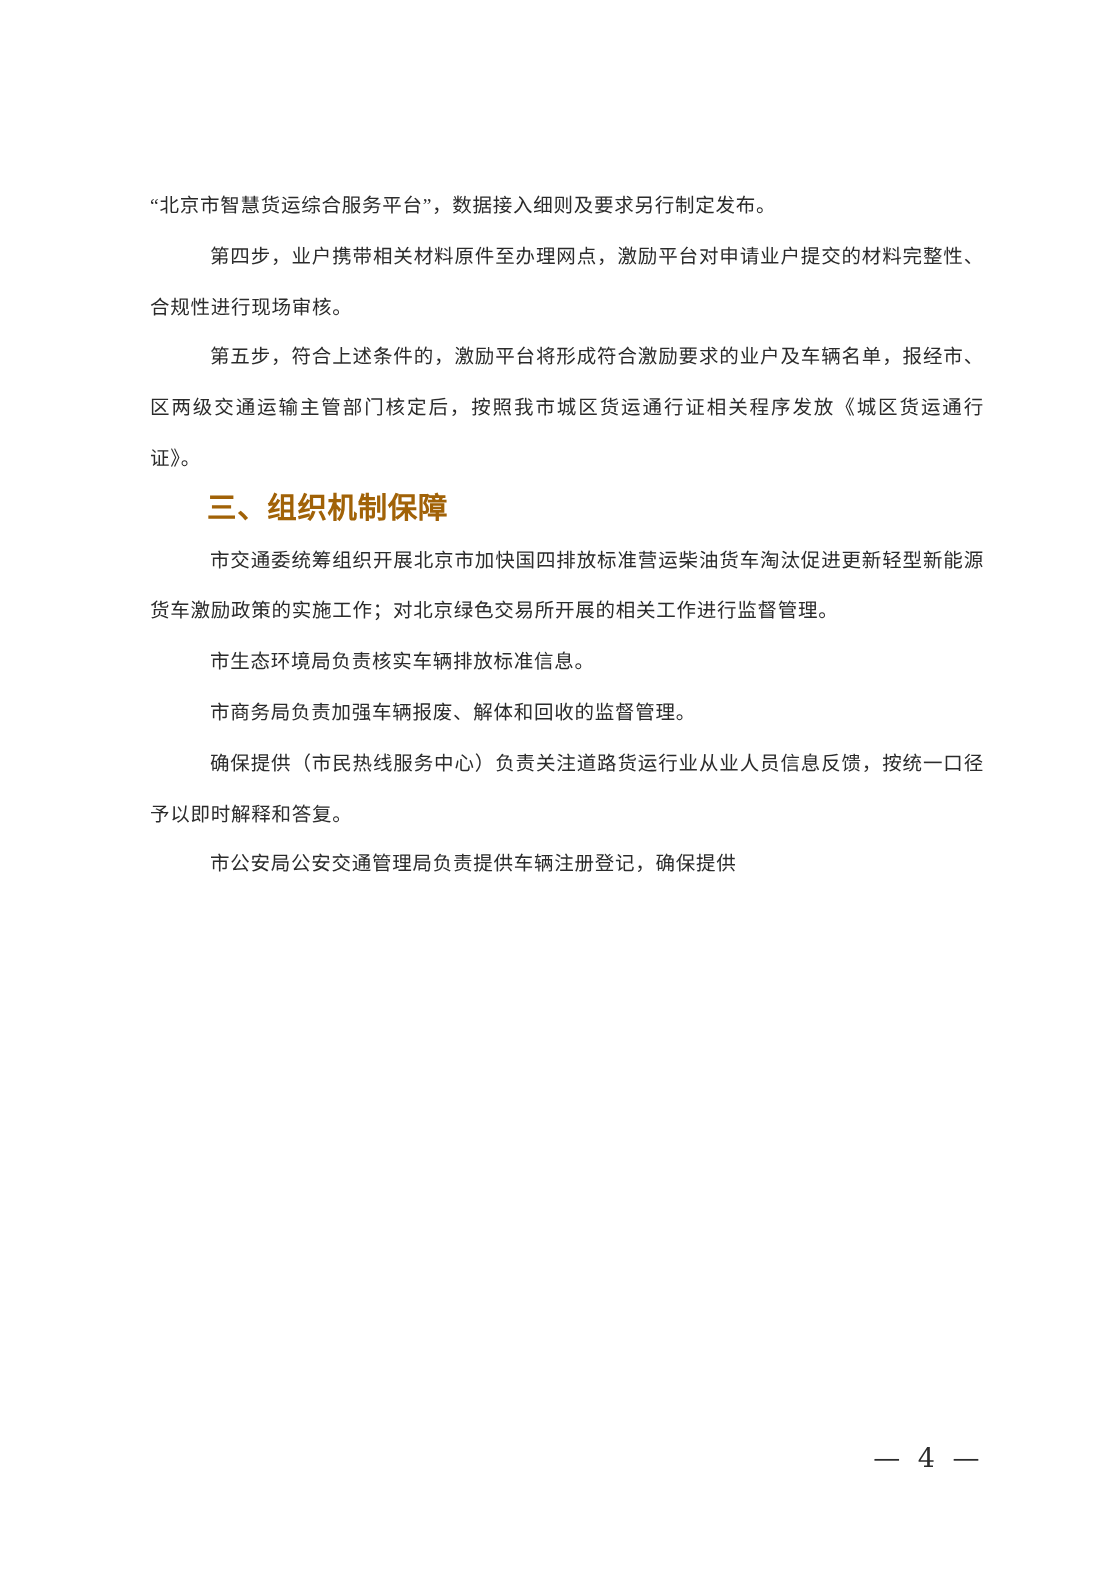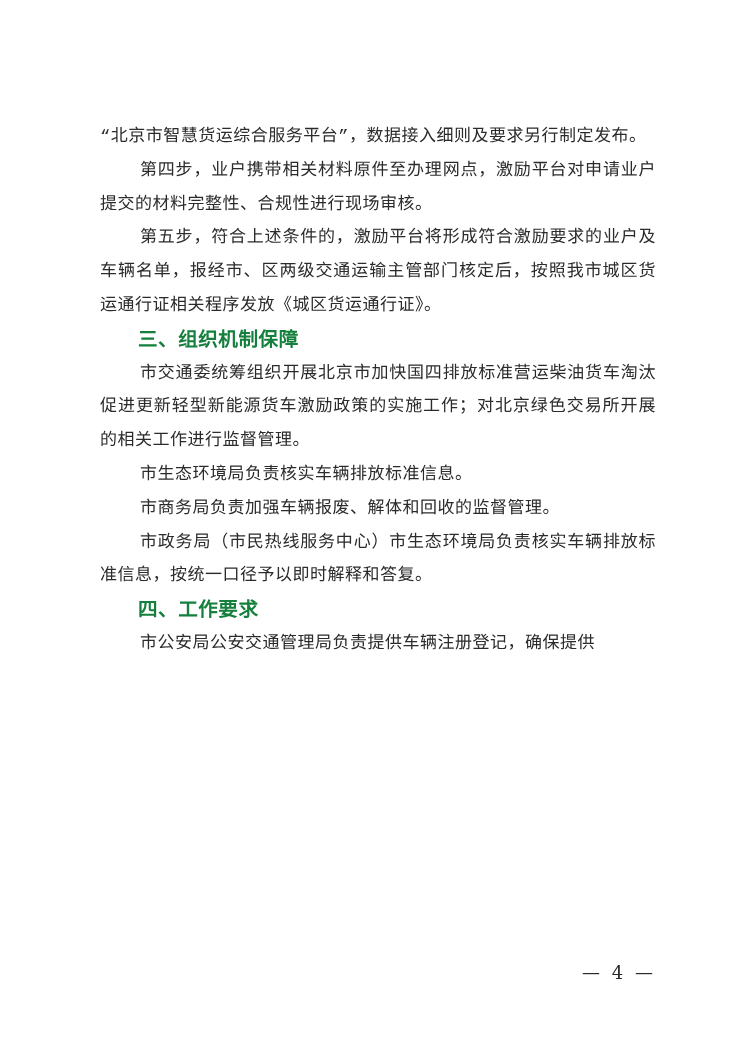--- a/index.html
+++ b/index.html
@@ -25,43 +25,43 @@
 
   .text-block {
     position: absolute;
     left: 100px;
     top: 120px;
     width: 556px;
   }
 
   
   .para {
-    font-family: Liberation Mono, monospace;
-    font-size: 17px;
+    font-family: Liberation Serif, serif;
+    font-size: 13px;
     line-height: 33.8px;
     color: #2b2b2b;
     text-align: justify;
     text-justify: inter-ideograph;
     letter-spacing: 0.5px;
     margin: 0;
     text-indent: 40px;
     word-break: break-all;
   }
 
   .para.no-indent {
     text-indent: 0;
   }
 
   
   .heading {
     font-family: "Liberation Sans", "DejaVu Sans", sans-serif;
     font-size: 19.6px;
     line-height: 33.8px;
     font-weight: bold;
-    color: #15803d;
+    color: #a16207;
     letter-spacing: 0.5px;
     margin: 0;
     text-indent: 38px;
   }
 
   .page-number {
     position: absolute;
     left: 0;
     right: 88px;
     top: 962px;
@@ -88,24 +88,23 @@
     <p class="heading">三、组织机制保障</p>
 
     <p class="para">市交通委统筹组织开展北京市加快国四排放标准营运柴油货车淘汰促进更新轻型新能源货车激励政策的实施工作；对北京绿色交易所开展的相关工作进行监督管理。</p>
 
 
     <p class="para">市生态环境局负责核实车辆排放标准信息。</p>
 
     <p class="para">市商务局负责加强车辆报废、解体和回收的监督管理。</p>
 
 
-    <p class="para">市政务局（市民热线服务中心）市生态环境局负责核实车辆排放标准信息，按统一口径予以即时解释和答复。</p>
+    <p class="para">确保提供（市民热线服务中心）负责关注道路货运行业从业人员信息反馈，按统一口径予以即时解释和答复。</p>
 
 
-    <p class="heading">四、工作要求</p>
 
     <p class="para">市公安局公安交通管理局负责提供车辆注册登记，确保提供</p>
 
   </div>
 
   <div class="page-number">— 4 —</div>
 
 </div>
 
 </body></html>

